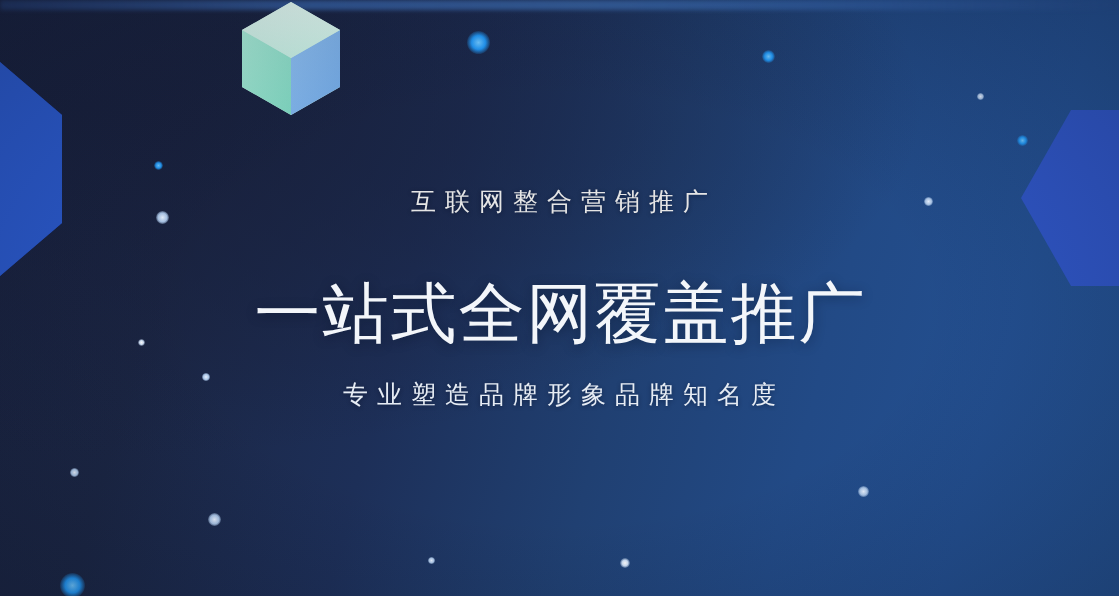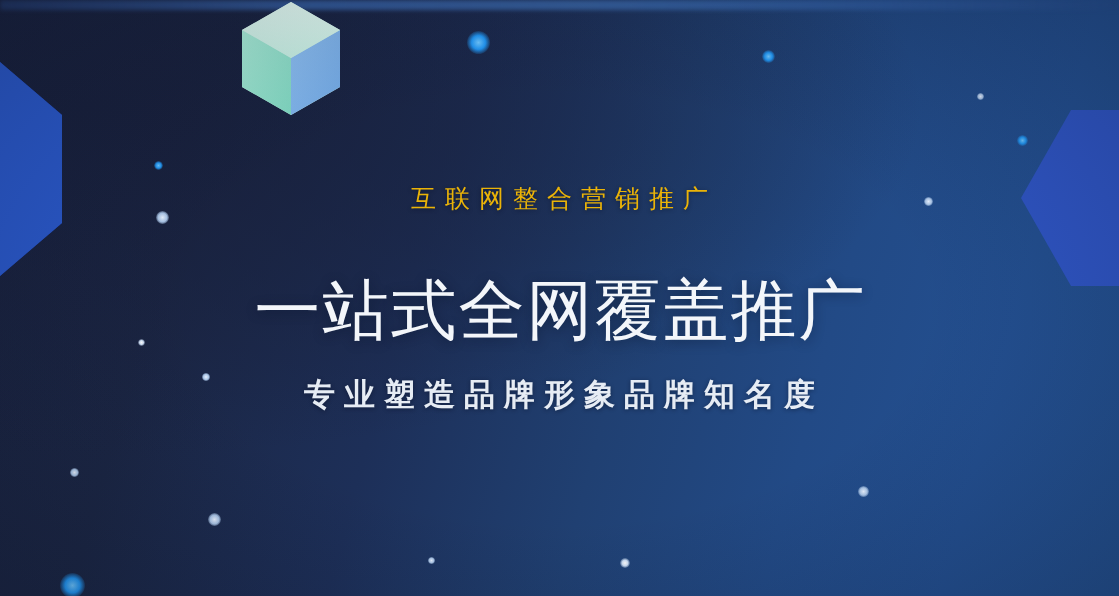--- a/index.html
+++ b/index.html
@@ -101,42 +101,42 @@
     display: flex;
     flex-direction: column;
     align-items: center;
     justify-content: center;
     text-align: center;
   }
   .tagline-top {
     font-size: 25px;
     letter-spacing: 9px;
     text-indent: 9px;
-    color: #eab308;
+    color: #e5e5e5;
     font-weight: 400;
     line-height: 1;
     margin-bottom: 22px;
     text-shadow: 0 1px 4px rgba(5,12,30,0.45);
   }
   .headline {
     font-size: 66px;
     letter-spacing: 2px;
     text-indent: 2px;
     color: #f3f6fa;
     font-weight: 300;
     line-height: 1;
     margin-bottom: 36px;
     text-shadow: 0 2px 12px rgba(5,14,35,0.40);
   }
   .tagline-bottom {
-    font-size: 31px;
+    font-size: 25px;
     letter-spacing: 9px;
     text-indent: 9px;
     color: #e6ecf4;
-    font-weight: 700;
+    font-weight: 400;
     line-height: 1;
     text-shadow: 0 1px 4px rgba(5,12,30,0.45);
   }
 </style>
 </head>
 <body>
 
 <div id="banner">
 
   <div class="bg-main"></div>

